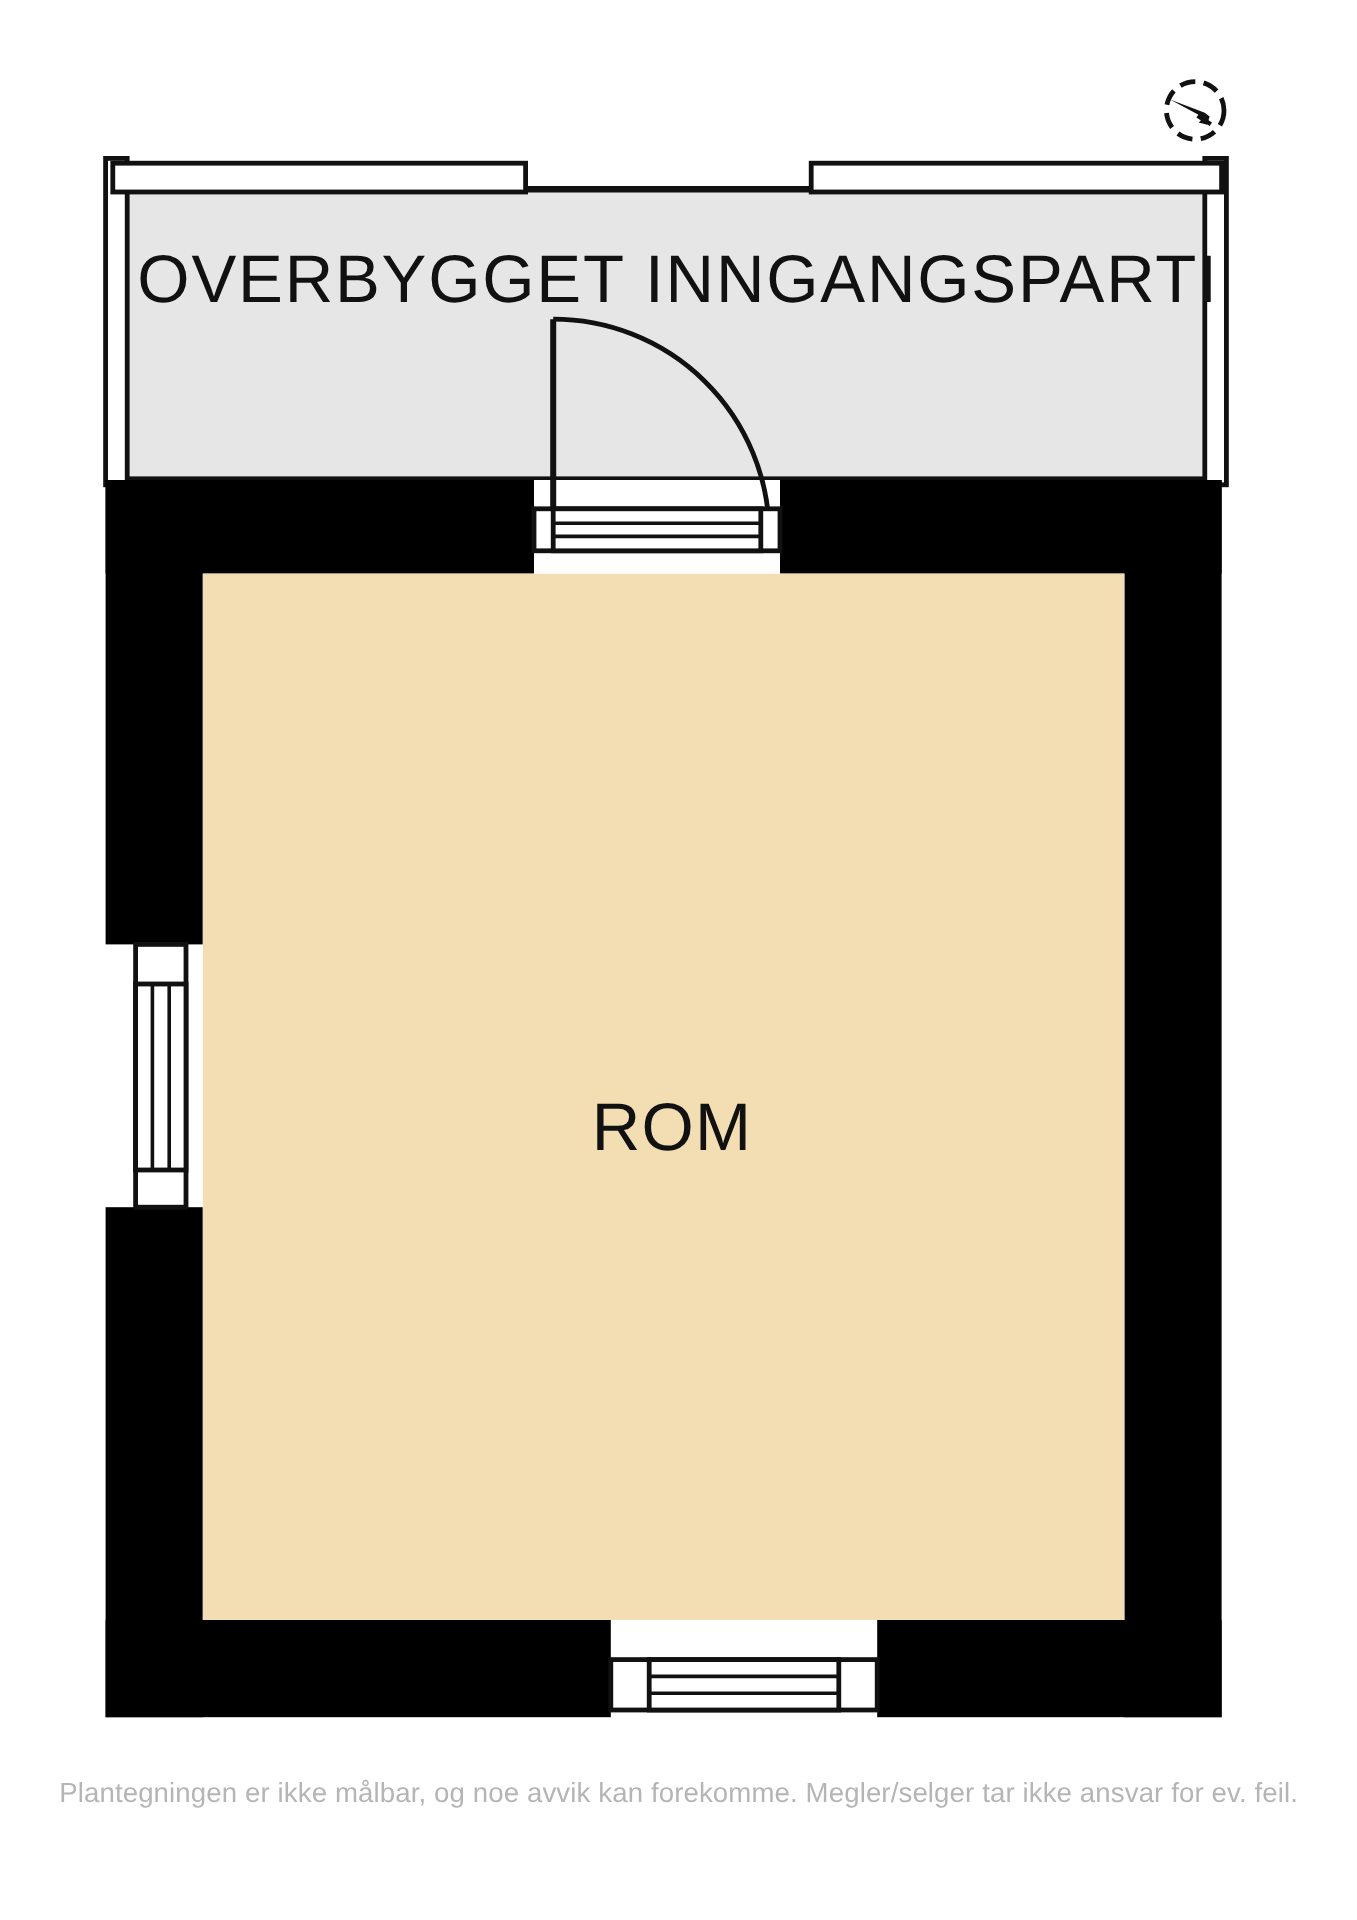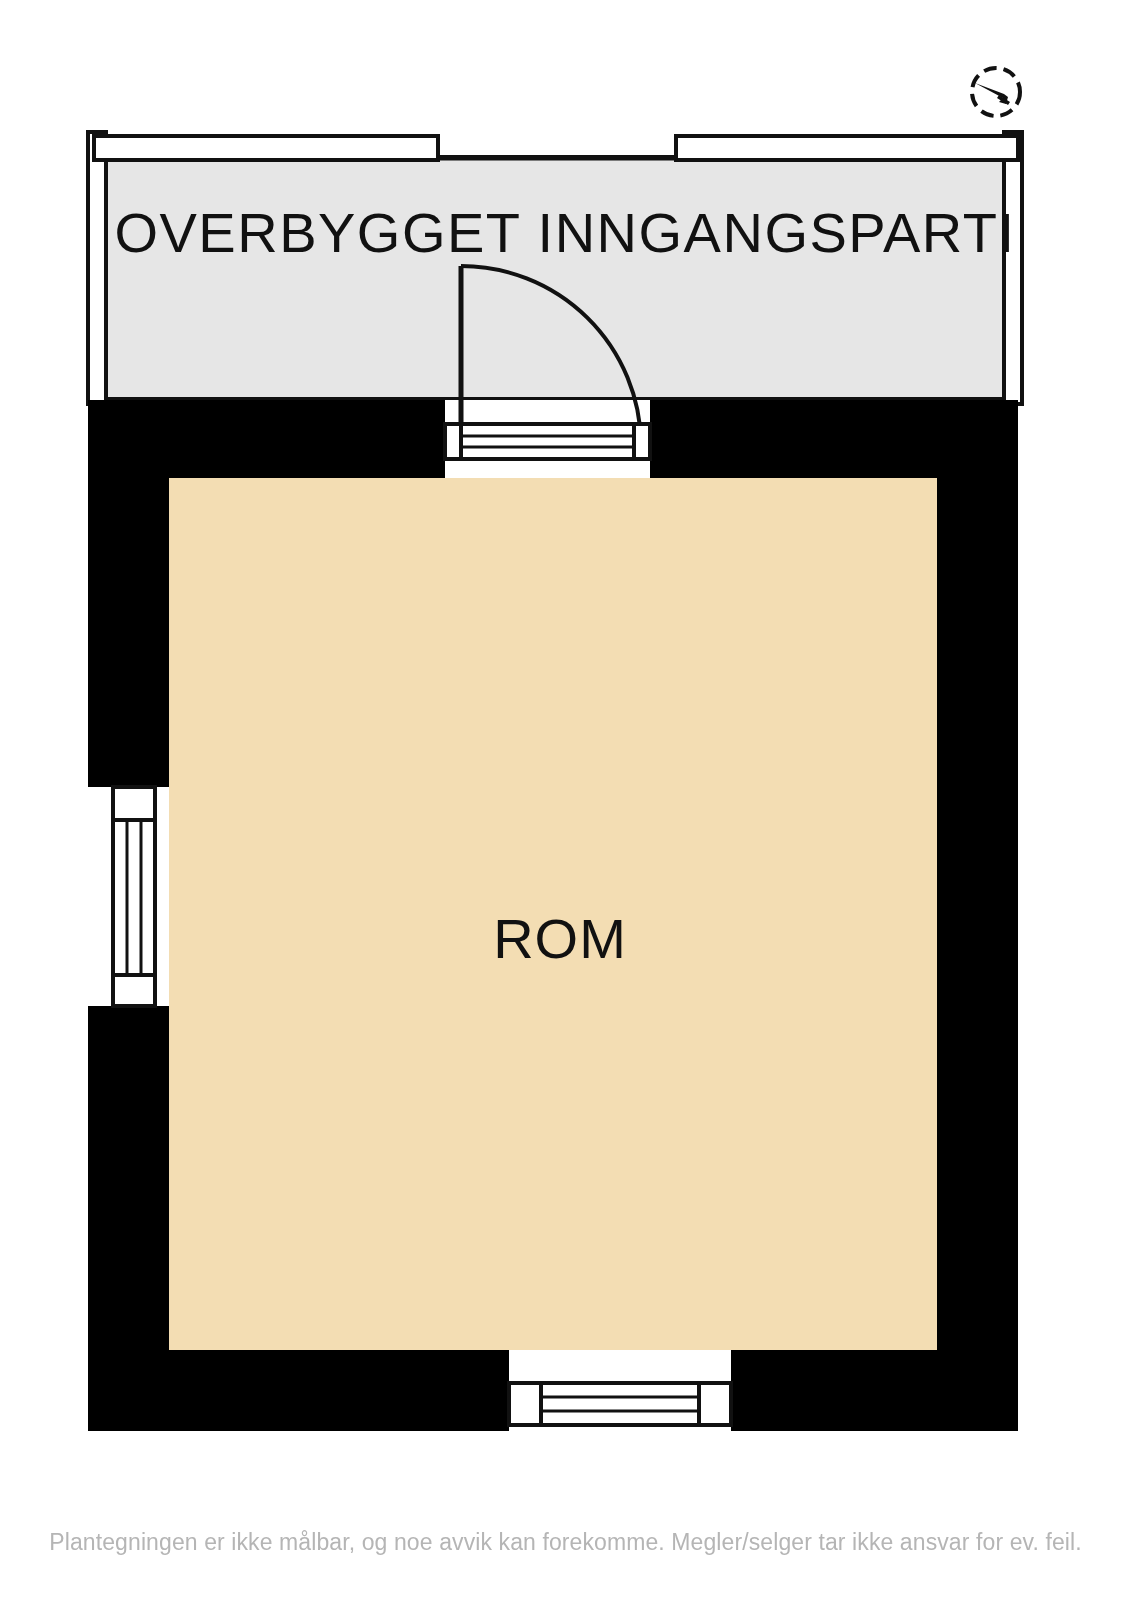--- a/index.html
+++ b/index.html
@@ -44,21 +44,20 @@
     position: absolute;
     left: 0;
     top: 1478px;
     width: 1131px;
     text-align: center;
     color: #b5b5b5;
     font-family: "Liberation Sans", sans-serif;
     font-size: 23px;
     line-height: 33px;
     letter-spacing: 0.1px;
-    margin-top: 48px;
   }
   .footer div { white-space: nowrap; }
 </style>
 </head>
 <body>
 
 <div id="plan-root">
 
   <svg class="plan" viewBox="0 0 1131 1600" xmlns="http://www.w3.org/2000/svg">
 

